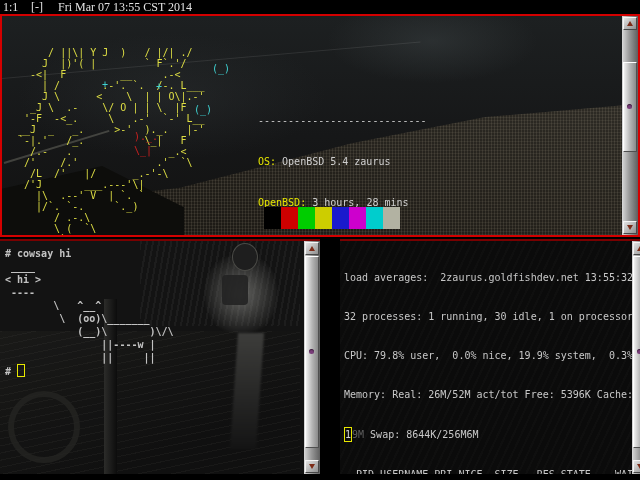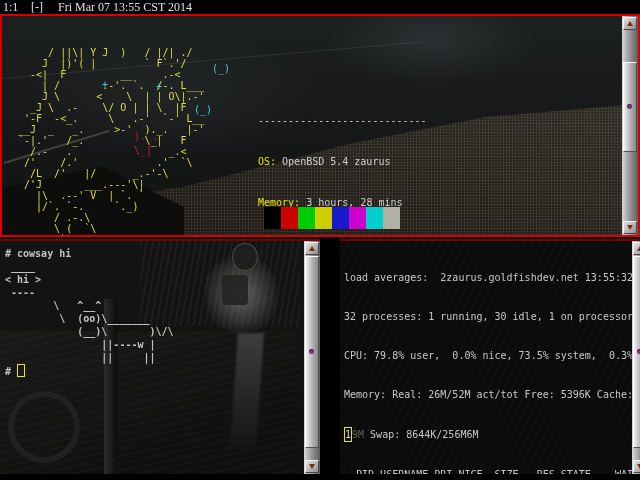--- a/index.html
+++ b/index.html
@@ -135,21 +135,21 @@
     <span class="accent cyan" style="left:210px;top:46px;">(_)</span>
     <span class="accent cyan" style="left:192px;top:87px;">(_)</span>
     <span class="accent cyan" style="left:100px;top:62px;">+</span>
     <span class="accent cyan" style="left:154px;top:64px;">+</span>
     <span class="accent red" style="left:132px;top:114px;">)._.</span>
     <span class="accent red" style="left:132px;top:128px;">\_|</span>
 
     <div id="sysinfo">
       <div class="divider">----------------------------</div>
       <div><span class="lbl">OS:</span><span class="val"> OpenBSD 5.4 zaurus</span></div>
-      <div><span class="lbl">Memory:</span><span class="val"> 3 hours, 28 mins</span></div>
+      <div><span class="lbl">OpenBSD:</span><span class="val"> 3 hours, 28 mins</span></div>
       
       
       
       
       
       
     </div>
 
     <div id="palette">
       <div style="background: rgb(0, 0, 0);"></div>
@@ -203,21 +203,21 @@
           <span class="tri down"></span>
         </div>
     </div>
   </div>
 
   <div id="win-br" class="window">
     <div class="speckle"></div>
     <div class="topout">
       <div>load averages:  2zaurus.goldfishdev.net 13:55:32</div>
       <div>32 processes: 1 running, 30 idle, 1 on processor</div>
-      <div>CPU: 79.8% user,  0.0% nice, 73.5% system,  0.3%</div>
+      <div>CPU: 79.8% user,  0.0% nice, 19.9% system,  0.3%</div>
       <div>Memory: Real: 26M/52M act/tot Free: 5396K Cache:</div>
       <div><span class="cursor-box">1</span><span class="dim">9M</span><span> Swap: 8644K/256M6M</span></div>
       <div>  PID USERNAME PRI NICE  SIZE   RES STATE    WAI</div>
       
       
       
       
       
       
       

